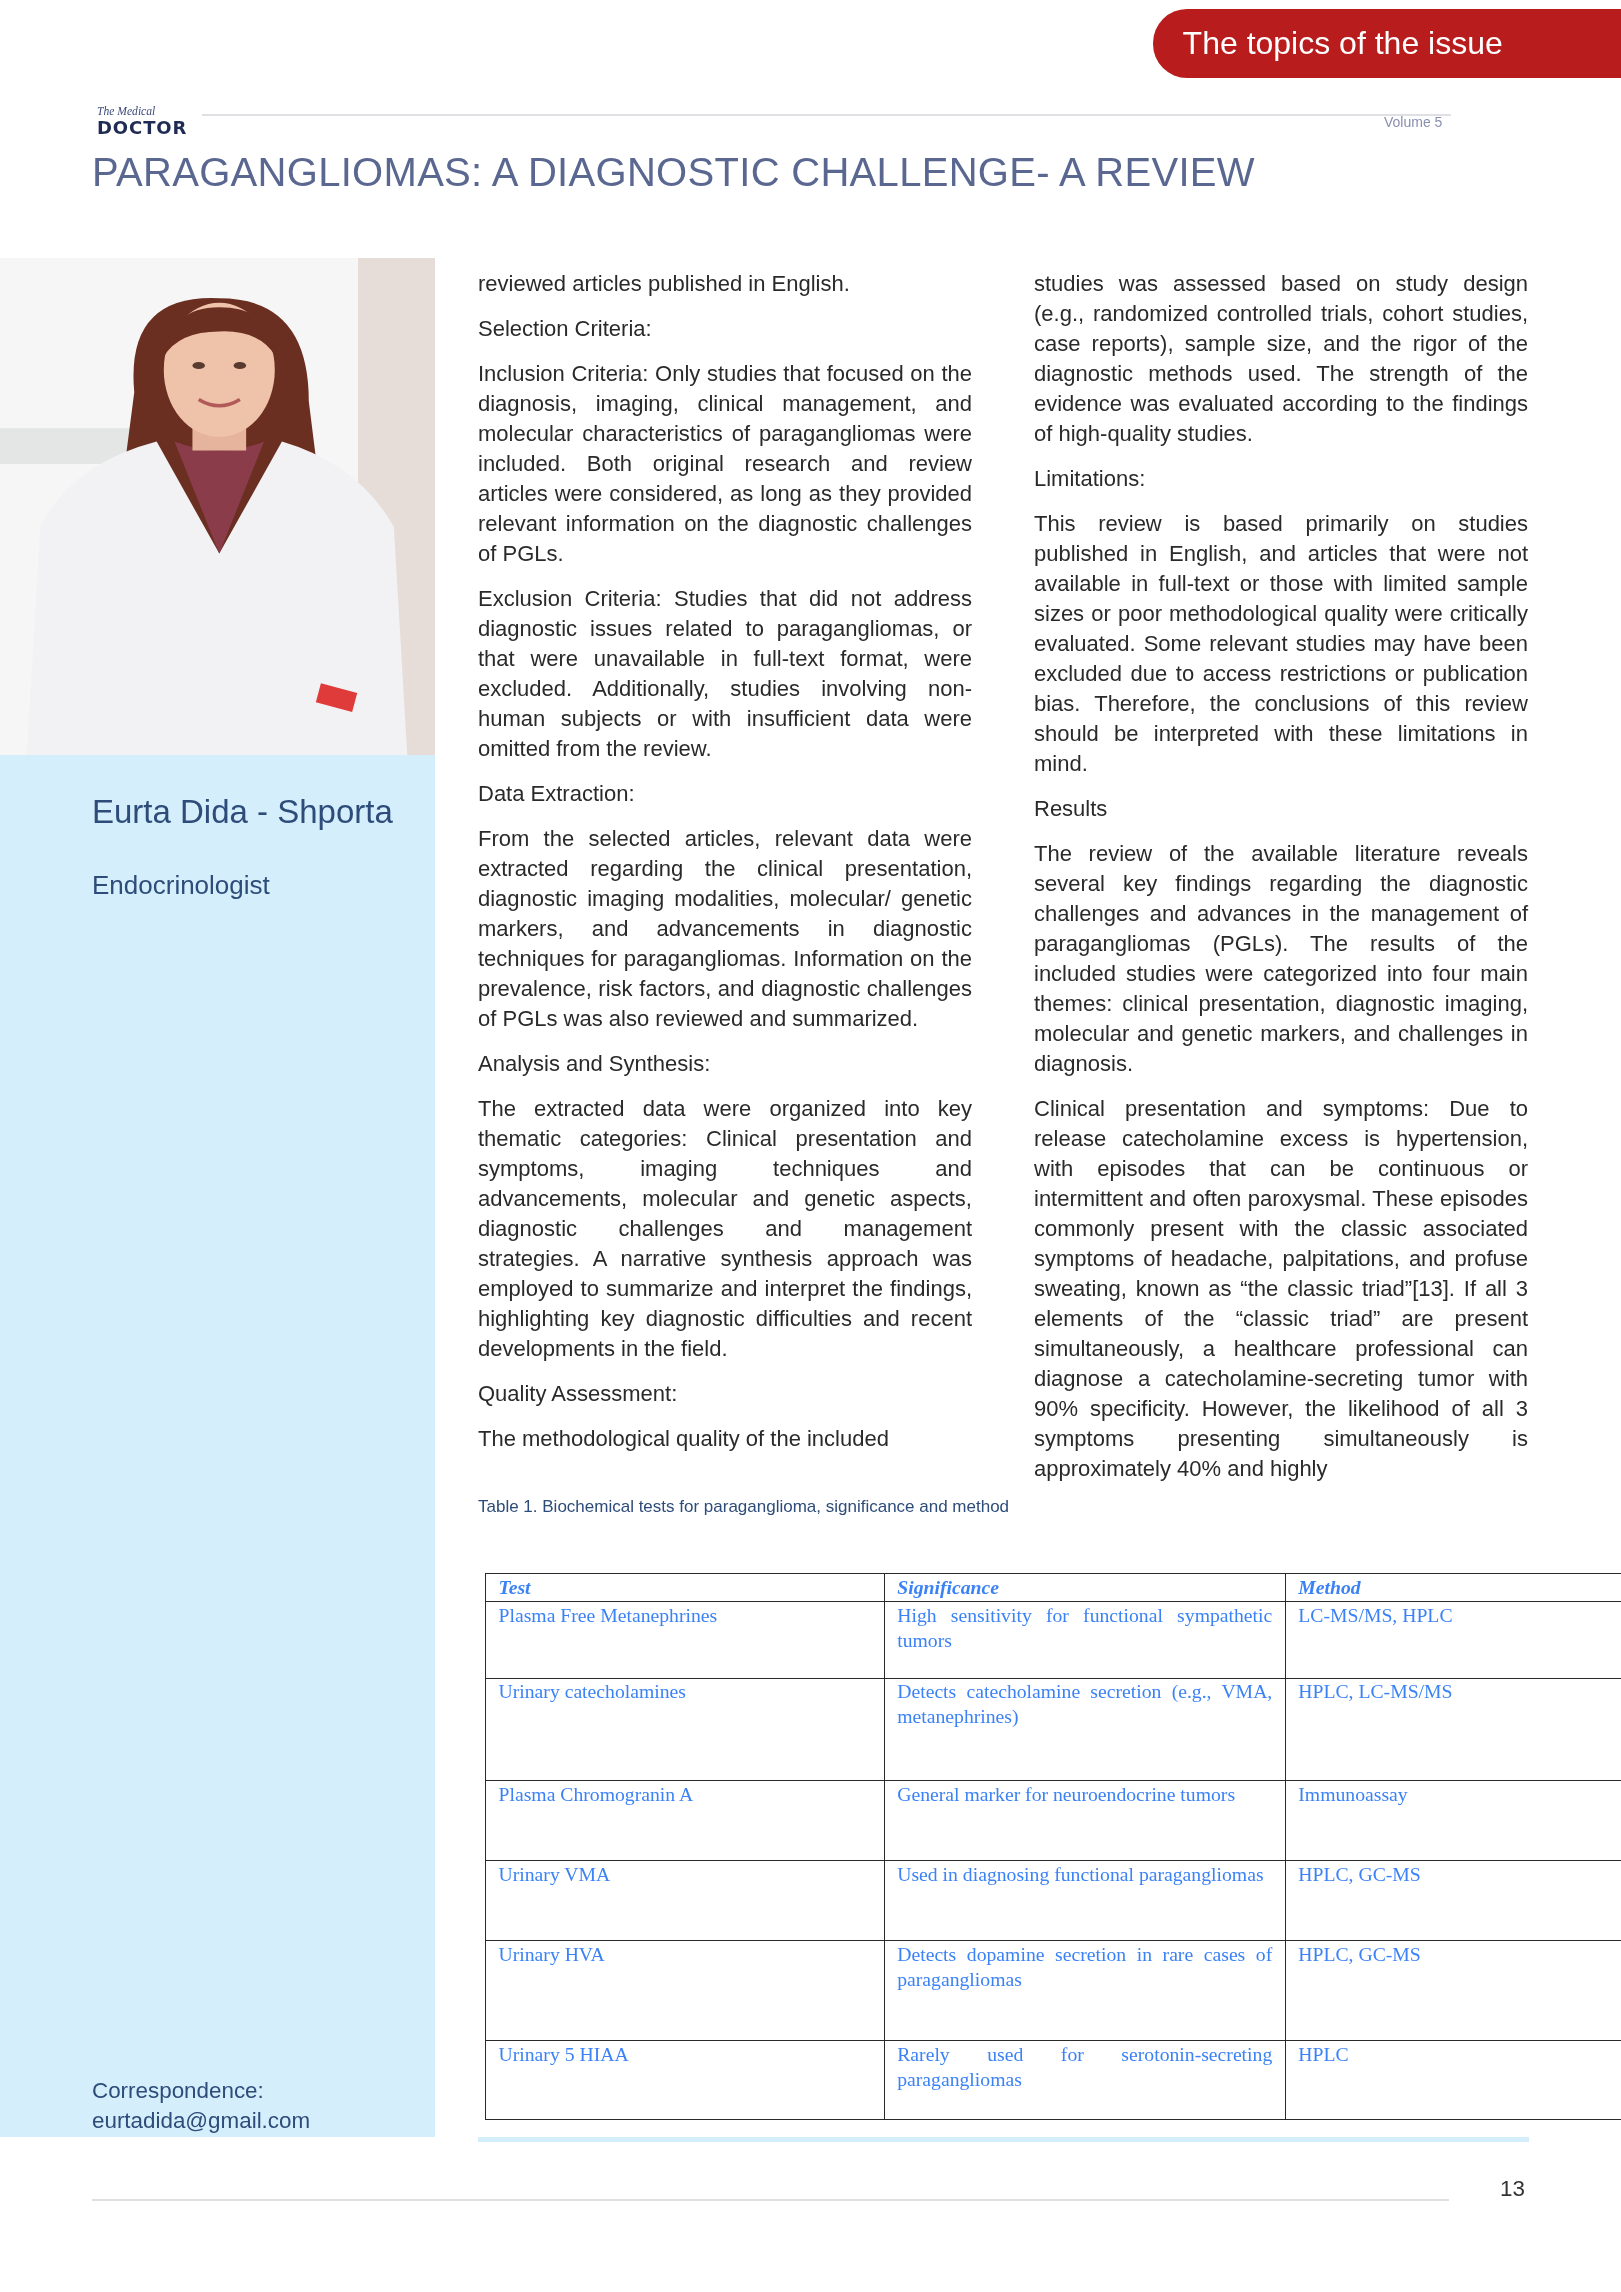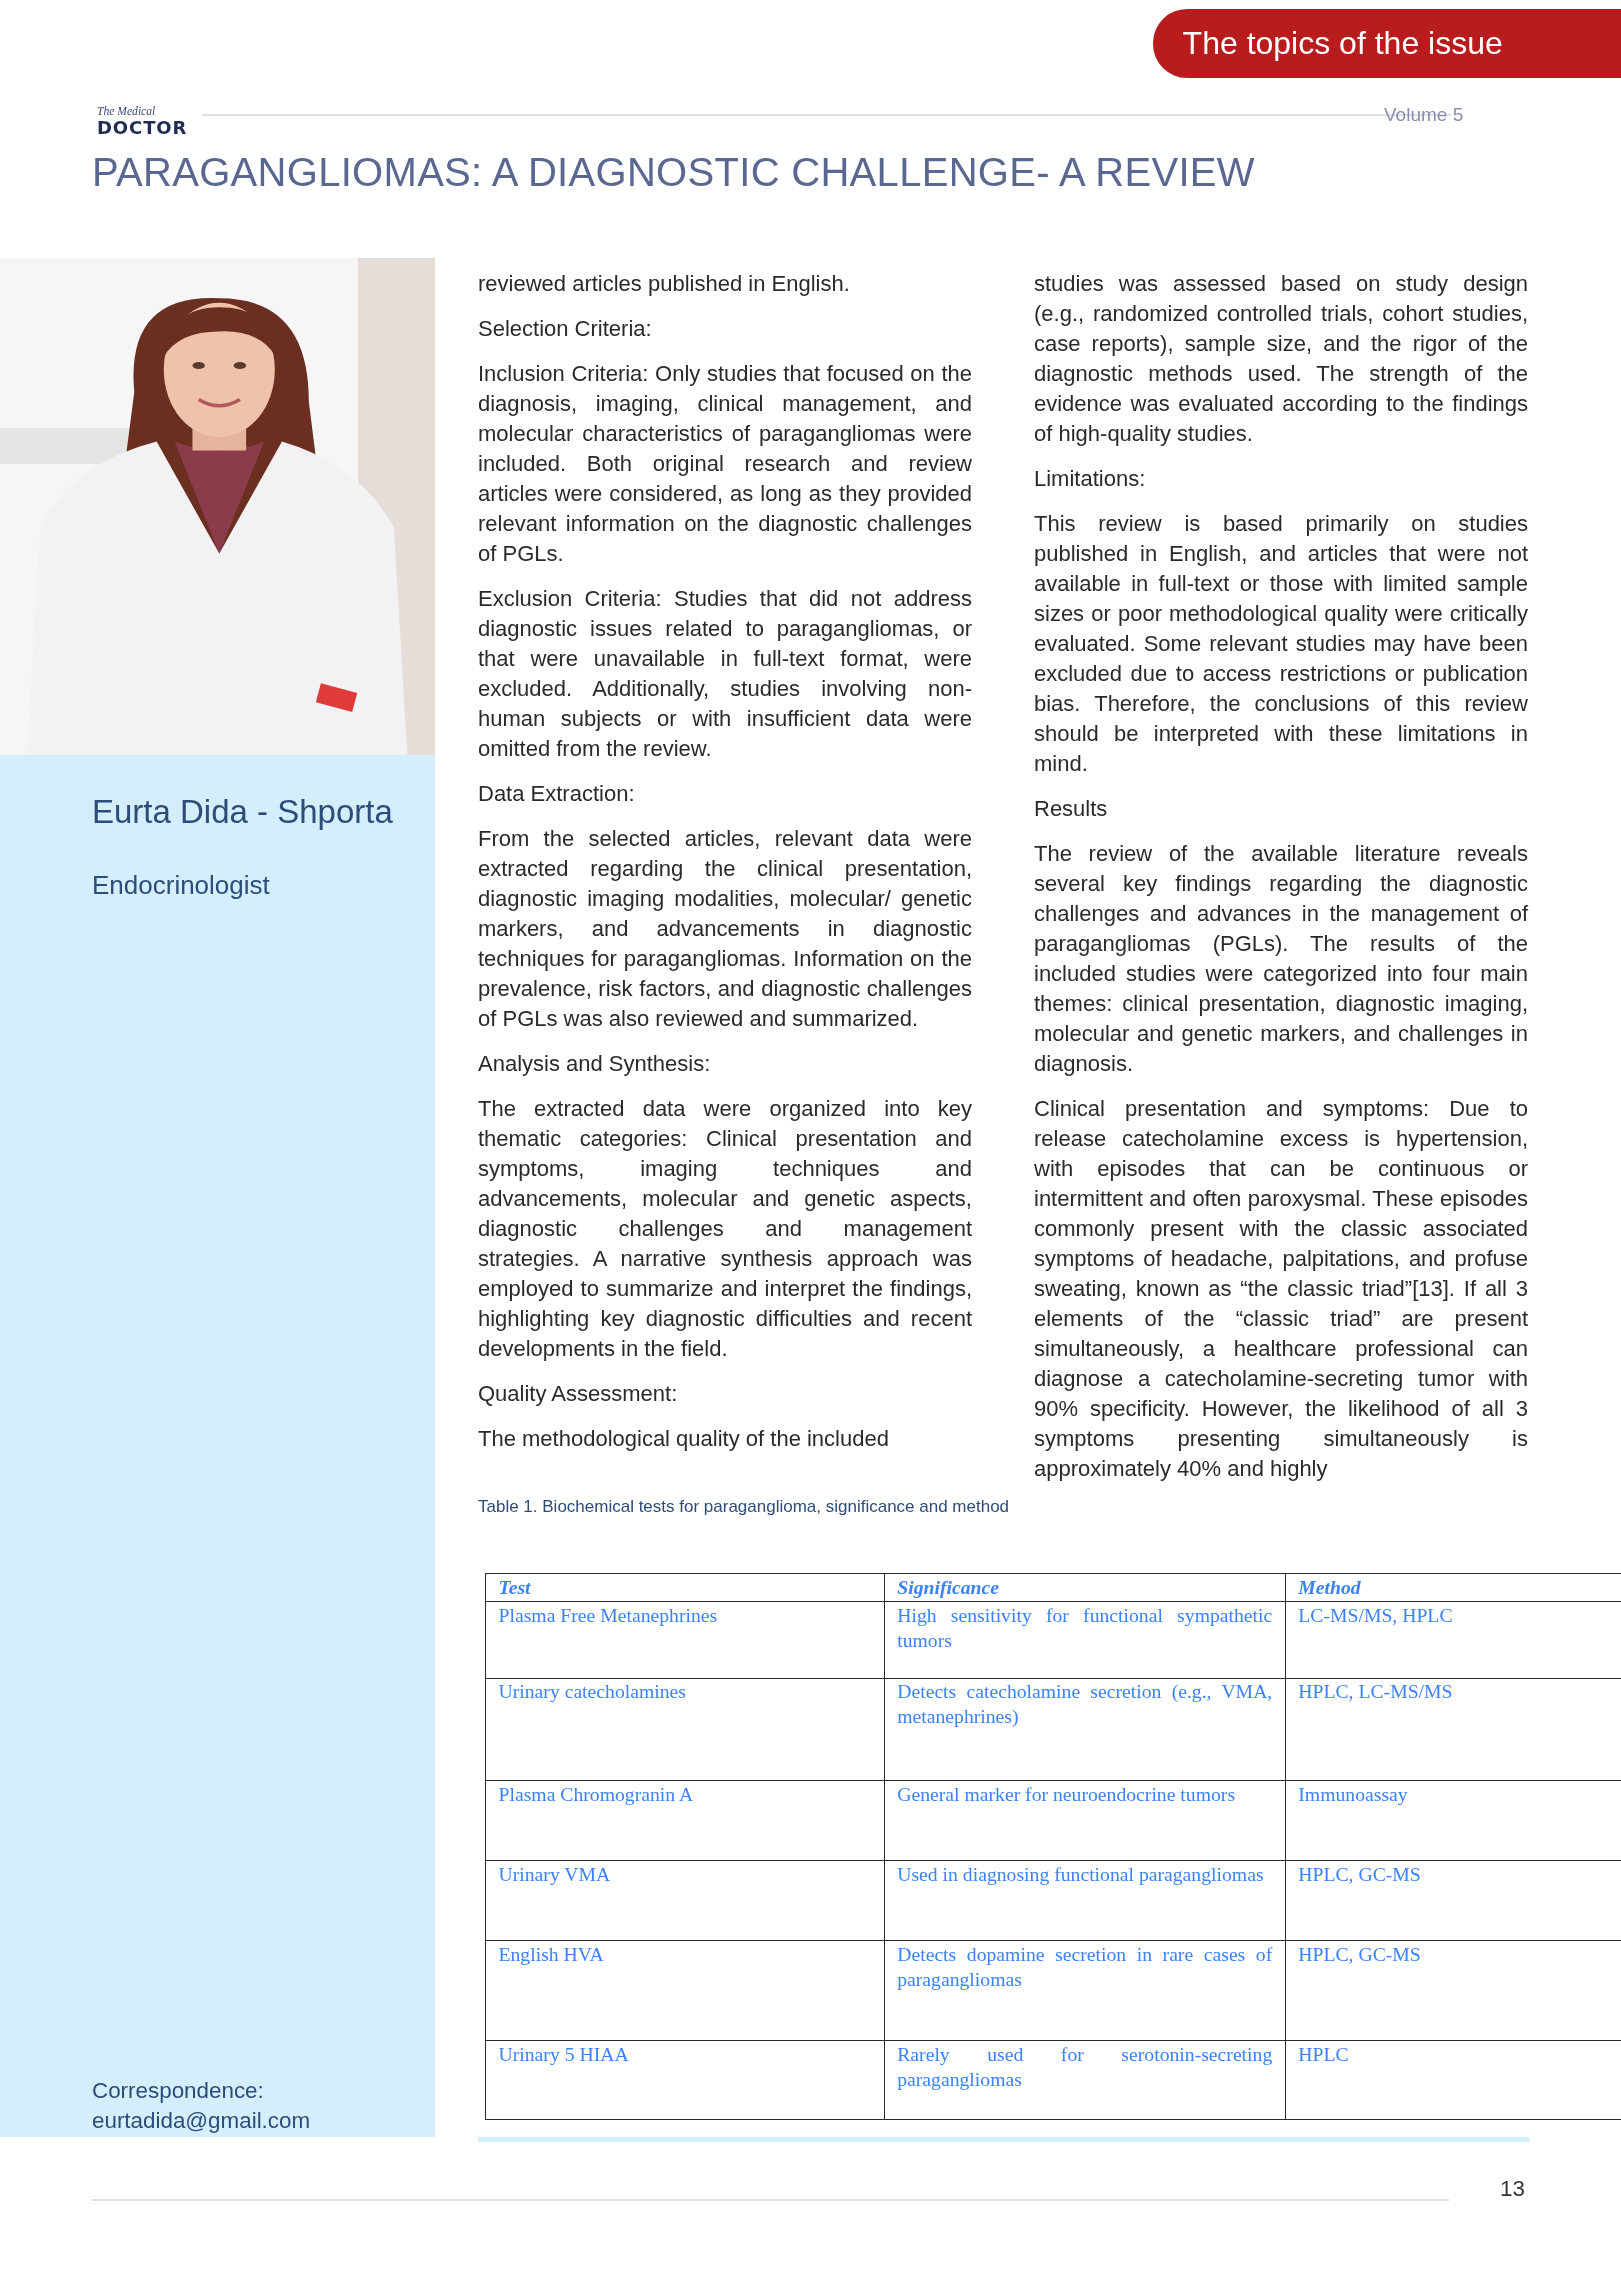--- a/index.html
+++ b/index.html
@@ -9,21 +9,21 @@
   
   .banner { position: absolute; left: 1153px; top: 9px; width: 468px; height: 69px;
             background: #b91c1c; border-radius: 34px 0 0 34px; color: #fff;
             font-size: 32px; line-height: 69px; padding-left: 29.6px; box-sizing: border-box; }
 
   
   .logo { position: absolute; left: 97px; top: 106px; }
   .logo .small { font-family: "Liberation Serif", serif; font-style: italic; font-size: 11.6px; color: #3d4a7a; line-height: 11.6px; }
   .logo .big { font-family: "DejaVu Sans", sans-serif; font-weight: bold; font-size: 18px; color: #1f2b52; letter-spacing: 0.9px; line-height: 19.7px; }
   .header-rule { position: absolute; left: 202px; top: 114px; width: 1249px; height: 1.8px; background: #e0e0e4; }
-  .volume { position: absolute; left: 1384px; top: 104px; font-size: 19px; color: #8a8fb0; }
+  .volume { position: absolute; left: 1384px; top: 114px; font-size: 14px; color: #8a8fb0; }
   .title { position: absolute; left: 92px; top: 150px; font-size: 40px; color: #5a6790; letter-spacing: 0.3px; font-weight: normal; margin: 0; }
 
   
   .photo { position: absolute; left: 0; top: 258px; width: 435px; height: 497px;
            background: linear-gradient(90deg, #f3f3f3 0%, #fbfbfb 40%, #eef0f0 85%, #e3dcd8 100%); overflow: hidden; }
   .photo svg { width: 100%; height: 100%; display: block; }
   .author-panel { position: absolute; left: 0; top: 755px; width: 435px; height: 1382px; background: #d4eefb; }
   .author-name { position: absolute; left: 92px; top: 793px; font-size: 33px; color: #2d4c7a; }
   .author-role { position: absolute; left: 92px; top: 870px; font-size: 26px; color: #2d4c7a; }
   .corr { position: absolute; left: 92px; top: 2076px; font-size: 22.4px; color: #2d4c7a; line-height: 29.6px; }
@@ -151,21 +151,21 @@
       <td>Plasma Chromogranin A</td>
       <td class="sig">General marker for neuroendocrine tumors</td>
       <td>Immunoassay</td>
     </tr>
     <tr class="r4">
       <td>Urinary VMA</td>
       <td class="sig">Used in diagnosing functional paragangliomas</td>
       <td>HPLC, GC-MS</td>
     </tr>
     <tr class="r5">
-      <td>English HVA</td>
+      <td>Urinary HVA</td>
       <td class="sig">Detects dopamine secretion in rare cases of paragangliomas</td>
       <td>HPLC, GC-MS</td>
     </tr>
     <tr class="r6">
       <td>Urinary 5 HIAA</td>
       <td class="sig">Rarely used for serotonin-secreting paragangliomas</td>
       <td>HPLC</td>
     </tr>
   </tbody>
 </table>

